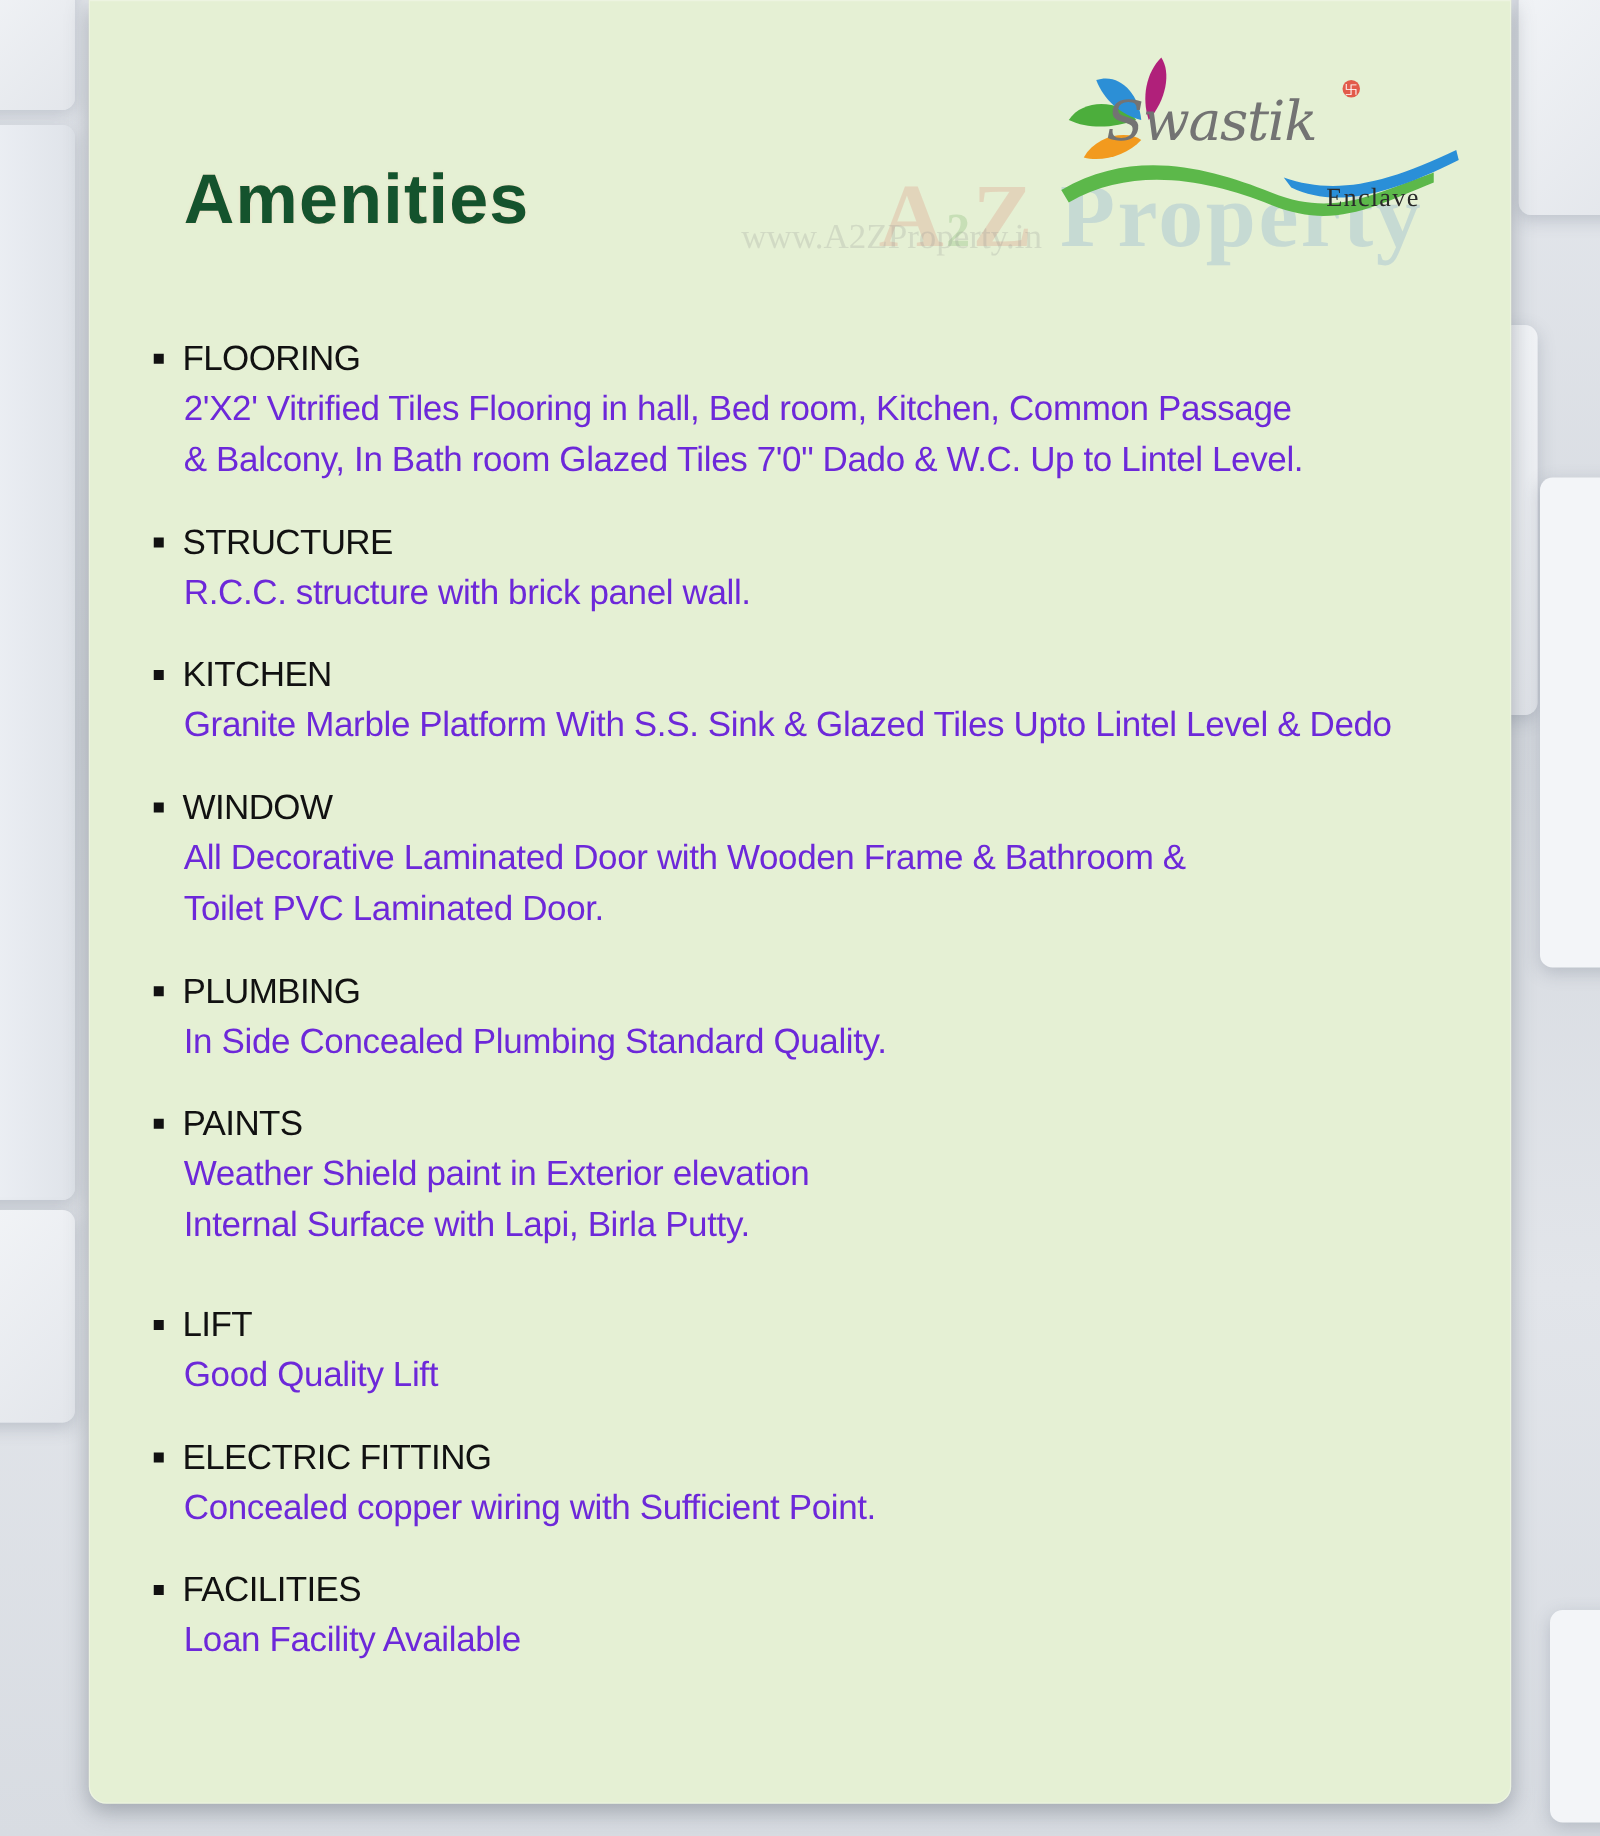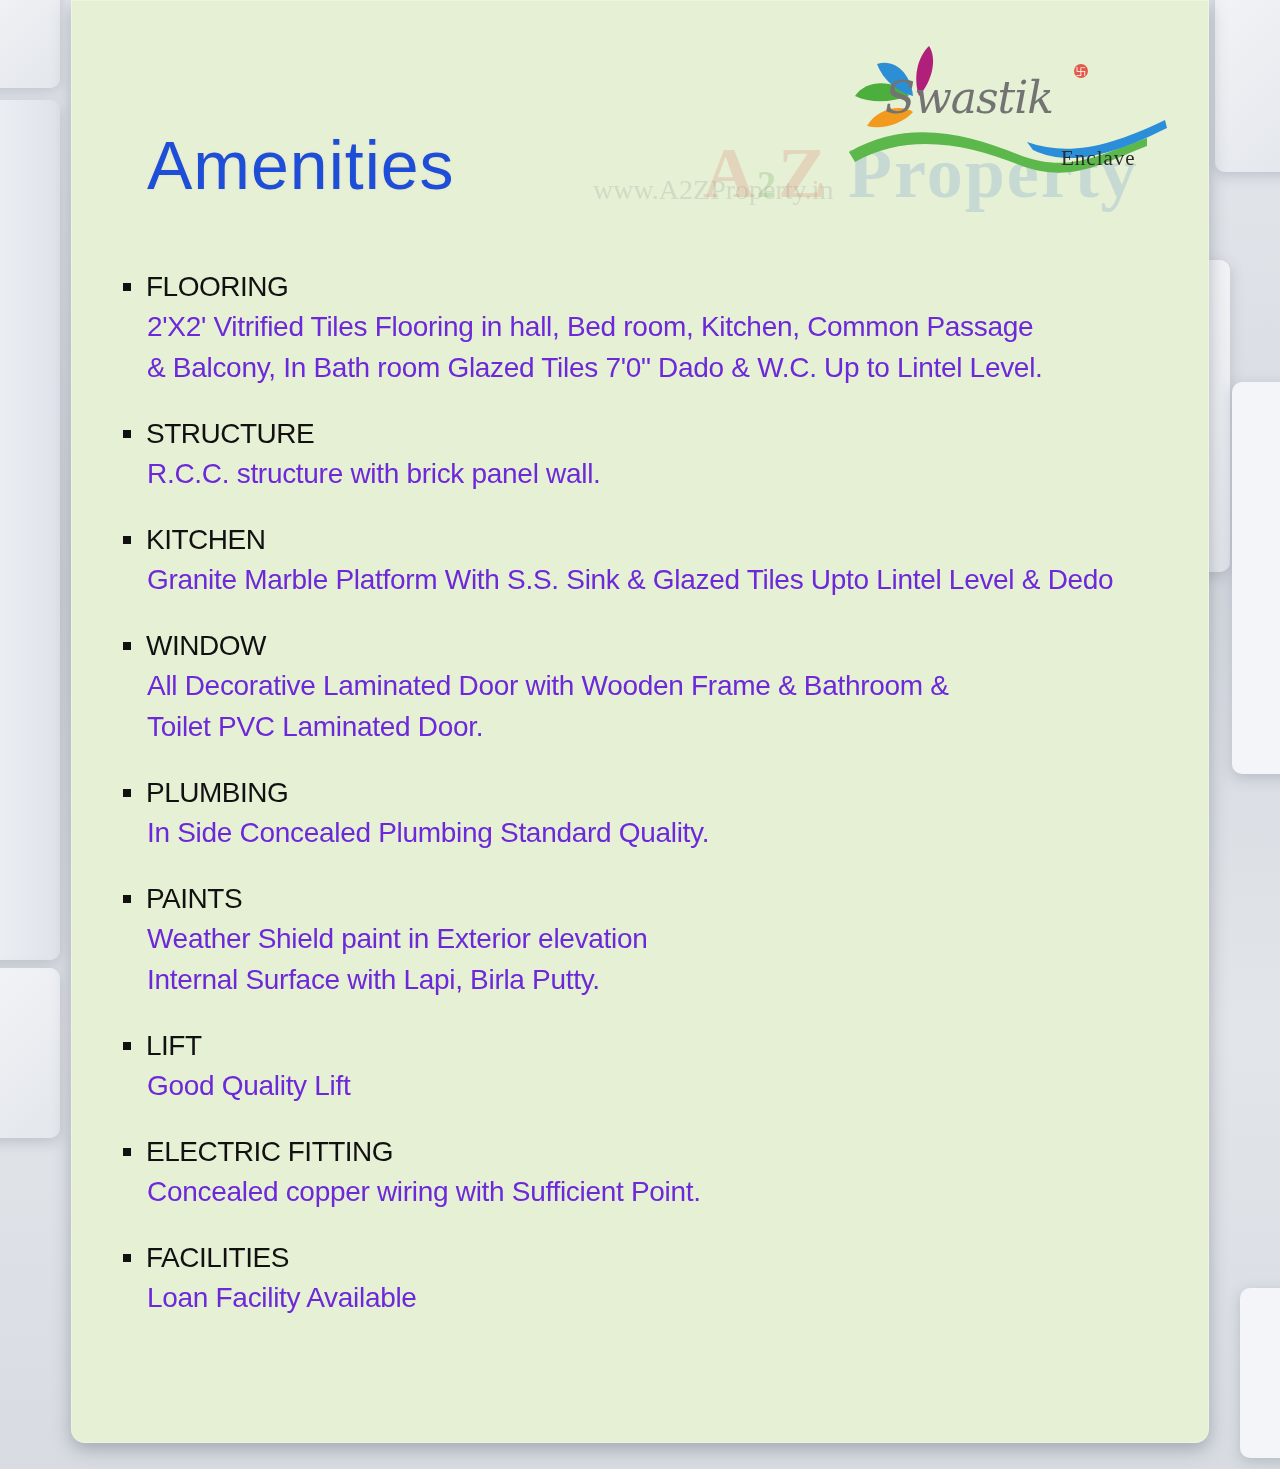--- a/index.html
+++ b/index.html
@@ -11,21 +11,21 @@
   .bg-tile { position: absolute; border-radius: 10px;
     background: linear-gradient(135deg, #f2f4f7 0%, #e3e6eb 100%);
     box-shadow: 0 4px 14px rgba(80,90,110,0.25); }
   .card {
     position: absolute; left: 71px; top: 0; width: 1138px; height: 1443px;
     background: #e5f0d4; border-radius: 0 0 14px 14px;
     box-shadow: 0 6px 18px rgba(60,70,80,0.35), inset 0 0 0 1px rgba(255,255,255,0.3);
   }
   .title {
     position: absolute; left: 76px; top: 126px; margin: 0;
-    font-size: 68px; font-weight: normal; color: #1d4ed8; letter-spacing: 1px;
+    font-size: 56px; font-weight: bold; color: #14532d; letter-spacing: 1px;
     text-shadow: 0 0 2px rgba(255,200,180,0.6);
   }
   .watermark { position: absolute; left: 522px; top: 132px; width: 610px; height: 100px; pointer-events: none; font-family: Liberation Serif, serif; }
   .wm-big { position: absolute; left: 110px; top: 0; font-size: 72px; font-weight: bold; color: rgba(220,120,100,0.22); letter-spacing: 2px; }
   .wm-big .p { color: rgba(90,140,210,0.22); }
   .wm-url { position: absolute; left: 0; top: 42px; font-size: 28px; color: rgba(140,140,140,0.22); }
   .logo { position: absolute; left: 776px; top: 38px; width: 330px; height: 150px; }
   .list { position: absolute; left: 52px; top: 268px; width: 1060px; }
   .item { position: relative; }
   .item-head {
@@ -115,21 +115,21 @@
     </div>
     <div class="item" style="margin-bottom:27px;">
       <div class="item-head">
           <span class="bullet"></span>
           <span>PLUMBING</span>
         </div>
       <div class="item-body">
           <div>In Side Concealed Plumbing Standard Quality.</div>
         </div>
     </div>
-    <div class="item" style="margin-bottom:27px;">
+    <div class="item" style="margin-bottom:41px;">
       <div class="item-head">
           <span class="bullet"></span>
           <span>PAINTS</span>
         </div>
       <div class="item-body">
           <div>Weather Shield paint in Exterior elevation</div>
           <div>Internal Surface with Lapi, Birla Putty.</div>
         </div>
     </div>
     <div class="item" style="margin-bottom:27px;">

